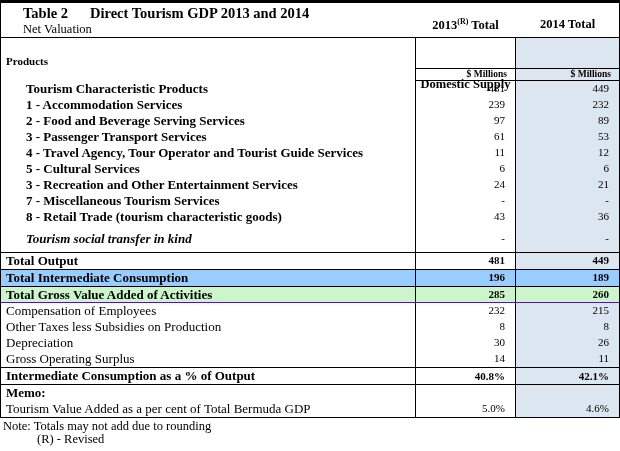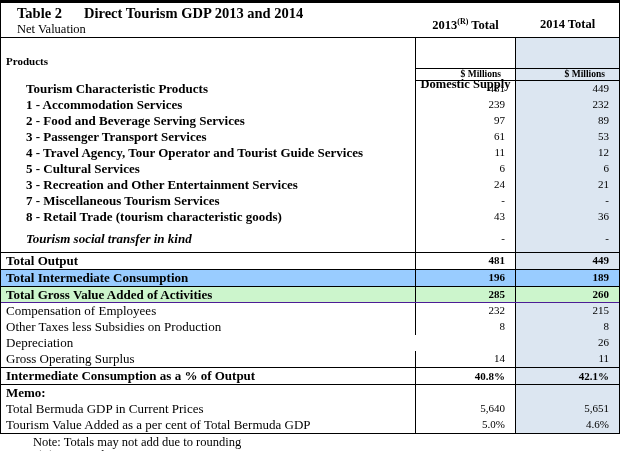--- a/index.html
+++ b/index.html
@@ -9,63 +9,63 @@
     font-family: "Liberation Serif", serif;
     color: #000; background: #fff;
     position: relative;
   }
   .frame {
     width: 620px;
     border: 1px solid #000;
     border-top: 3px solid #000;
   }
   
-  .title-block { padding: 2px 4px 1px 16px; border-bottom: 1px solid #000; }
+  .title-block { padding: 2px 4px 1px 22px; border-bottom: 1px solid #000; }
   .title-line { font-weight: bold; font-size: 14.5px; line-height: 17px; }
   .title-gap { display: inline-block; width: 22px; }
   .subtitle-line { font-size: 12.5px; line-height: 14px; }
   
   .trow { display: flex; align-items: stretch; }
   .c-label { flex: 1; padding-left: 5px; font-size: 13px; overflow: hidden; white-space: nowrap; }
   .c-val { width: 100px; border-left: 1px solid #000; text-align: right; padding-right: 10px; font-size: 11px; }
   .c-val14 { width: 104px; background: var(--fill14, #dce6f1); }
   
   .hdr { height: 30px; }
   .hdr .c-label { font-weight: bold; display: flex; align-items: flex-end; padding-bottom: 1px; font-size: 11px; }
   .hdr .c-val {
     display: flex; flex-direction: column; justify-content: center;
     text-align: center; padding-right: 0; font-weight: bold; font-size: 12.5px; line-height: 14px; gap: 44px;
   }
   .hdr sup { font-size: 8px; vertical-align: super; }
   
   .units-row { height: 13px; }
   .units-row .c-val {
     border-top: 1px solid #000; border-bottom: 1px solid #000;
-    font-weight: bold; font-size: 9.5px; line-height: 11px; padding-right: 14px;
+    font-weight: bold; font-size: 9.5px; line-height: 11px; padding-right: 8px;
   }
   
   .rows .trow { height: 16px; line-height: 15px; }
   .row-product .c-label { font-weight: bold; padding-left: 25px; }
   .row-transfer { height: 27px !important; }
   .row-transfer .c-label { font-weight: bold; font-style: italic; padding-left: 25px; display:flex; align-items:center; }
   .row-transfer .c-val { display: flex; align-items: center; justify-content: flex-end; }
   .row-total { border-top: 1px solid #000; height: 17px !important; }
   .row-total .c-label, .row-total .c-val { font-weight: bold; }
   .row-total-blue { border-top: 1px solid #000; height: 17px !important; background: var(--blue, #99ccff); }
   .row-total-blue .c-label, .row-total-blue .c-val { font-weight: bold; }
   .row-total-blue .c-val14 { background: var(--blue, #99ccff); }
   .row-total-green { border-top: 1px solid #000; border-bottom: 1px solid #4c1d95; height: 17px !important; background: var(--green, #ccf5cc); }
   .row-total-green .c-label, .row-total-green .c-val { font-weight: bold; }
   .row-total-green .c-val14 { background: var(--green, #ccf5cc); }
   .row-pct { border-top: 1px solid #000; border-bottom: 1px solid #000; height: 18px !important; line-height: 16px !important; }
   .row-pct .c-label, .row-pct .c-val { font-weight: bold; }
   .row-memo-head .c-label { font-weight: bold; }
   
   .notes { padding-top: 2px; font-size: 12.5px; line-height: 13px; }
-  .note-line1 { padding-left: 3px; margin-left: 30px; }
+  .note-line1 { padding-left: 3px; }
   .note-line2 { padding-left: 37px; }
 </style>
 </head>
 <body>
 
 <div class="page">
   <div class="frame">
 
     <div class="title-block">
       <div class="title-line">
@@ -178,20 +178,21 @@
   </div>
 
   <div class="trow row-plain">
     <div class="c-label">Other Taxes less Subsidies on Production</div>
     <div class="c-val">8</div>
     <div class="c-val c-val14">8</div>
   </div>
 
   <div class="trow row-plain">
     <div class="c-label">Depreciation</div>
+    <div class="c-val">30</div>
     <div class="c-val c-val14">26</div>
   </div>
 
   <div class="trow row-plain">
     <div class="c-label">Gross Operating Surplus</div>
     <div class="c-val">14</div>
     <div class="c-val c-val14">11</div>
   </div>
 
   <div class="trow row-pct">
@@ -199,25 +200,20 @@
     <div class="c-val">40.8%</div>
     <div class="c-val c-val14">42.1%</div>
   </div>
 
   <div class="trow row-memo-head">
     <div class="c-label">Memo:</div>
     <div class="c-val"></div>
     <div class="c-val c-val14"></div>
   </div>
 
-  <div class="trow row-memo">
-    <div class="c-label">Total Bermuda GDP in Current Prices</div>
-    <div class="c-val">5,640</div>
-    <div class="c-val c-val14">5,651</div>
-  </div>
 
   <div class="trow row-memo">
     <div class="c-label">Tourism Value Added as a per cent of Total Bermuda GDP</div>
     <div class="c-val">5.0%</div>
     <div class="c-val c-val14">4.6%</div>
   </div>
 </div>
   </div>
 
   <div class="notes">

